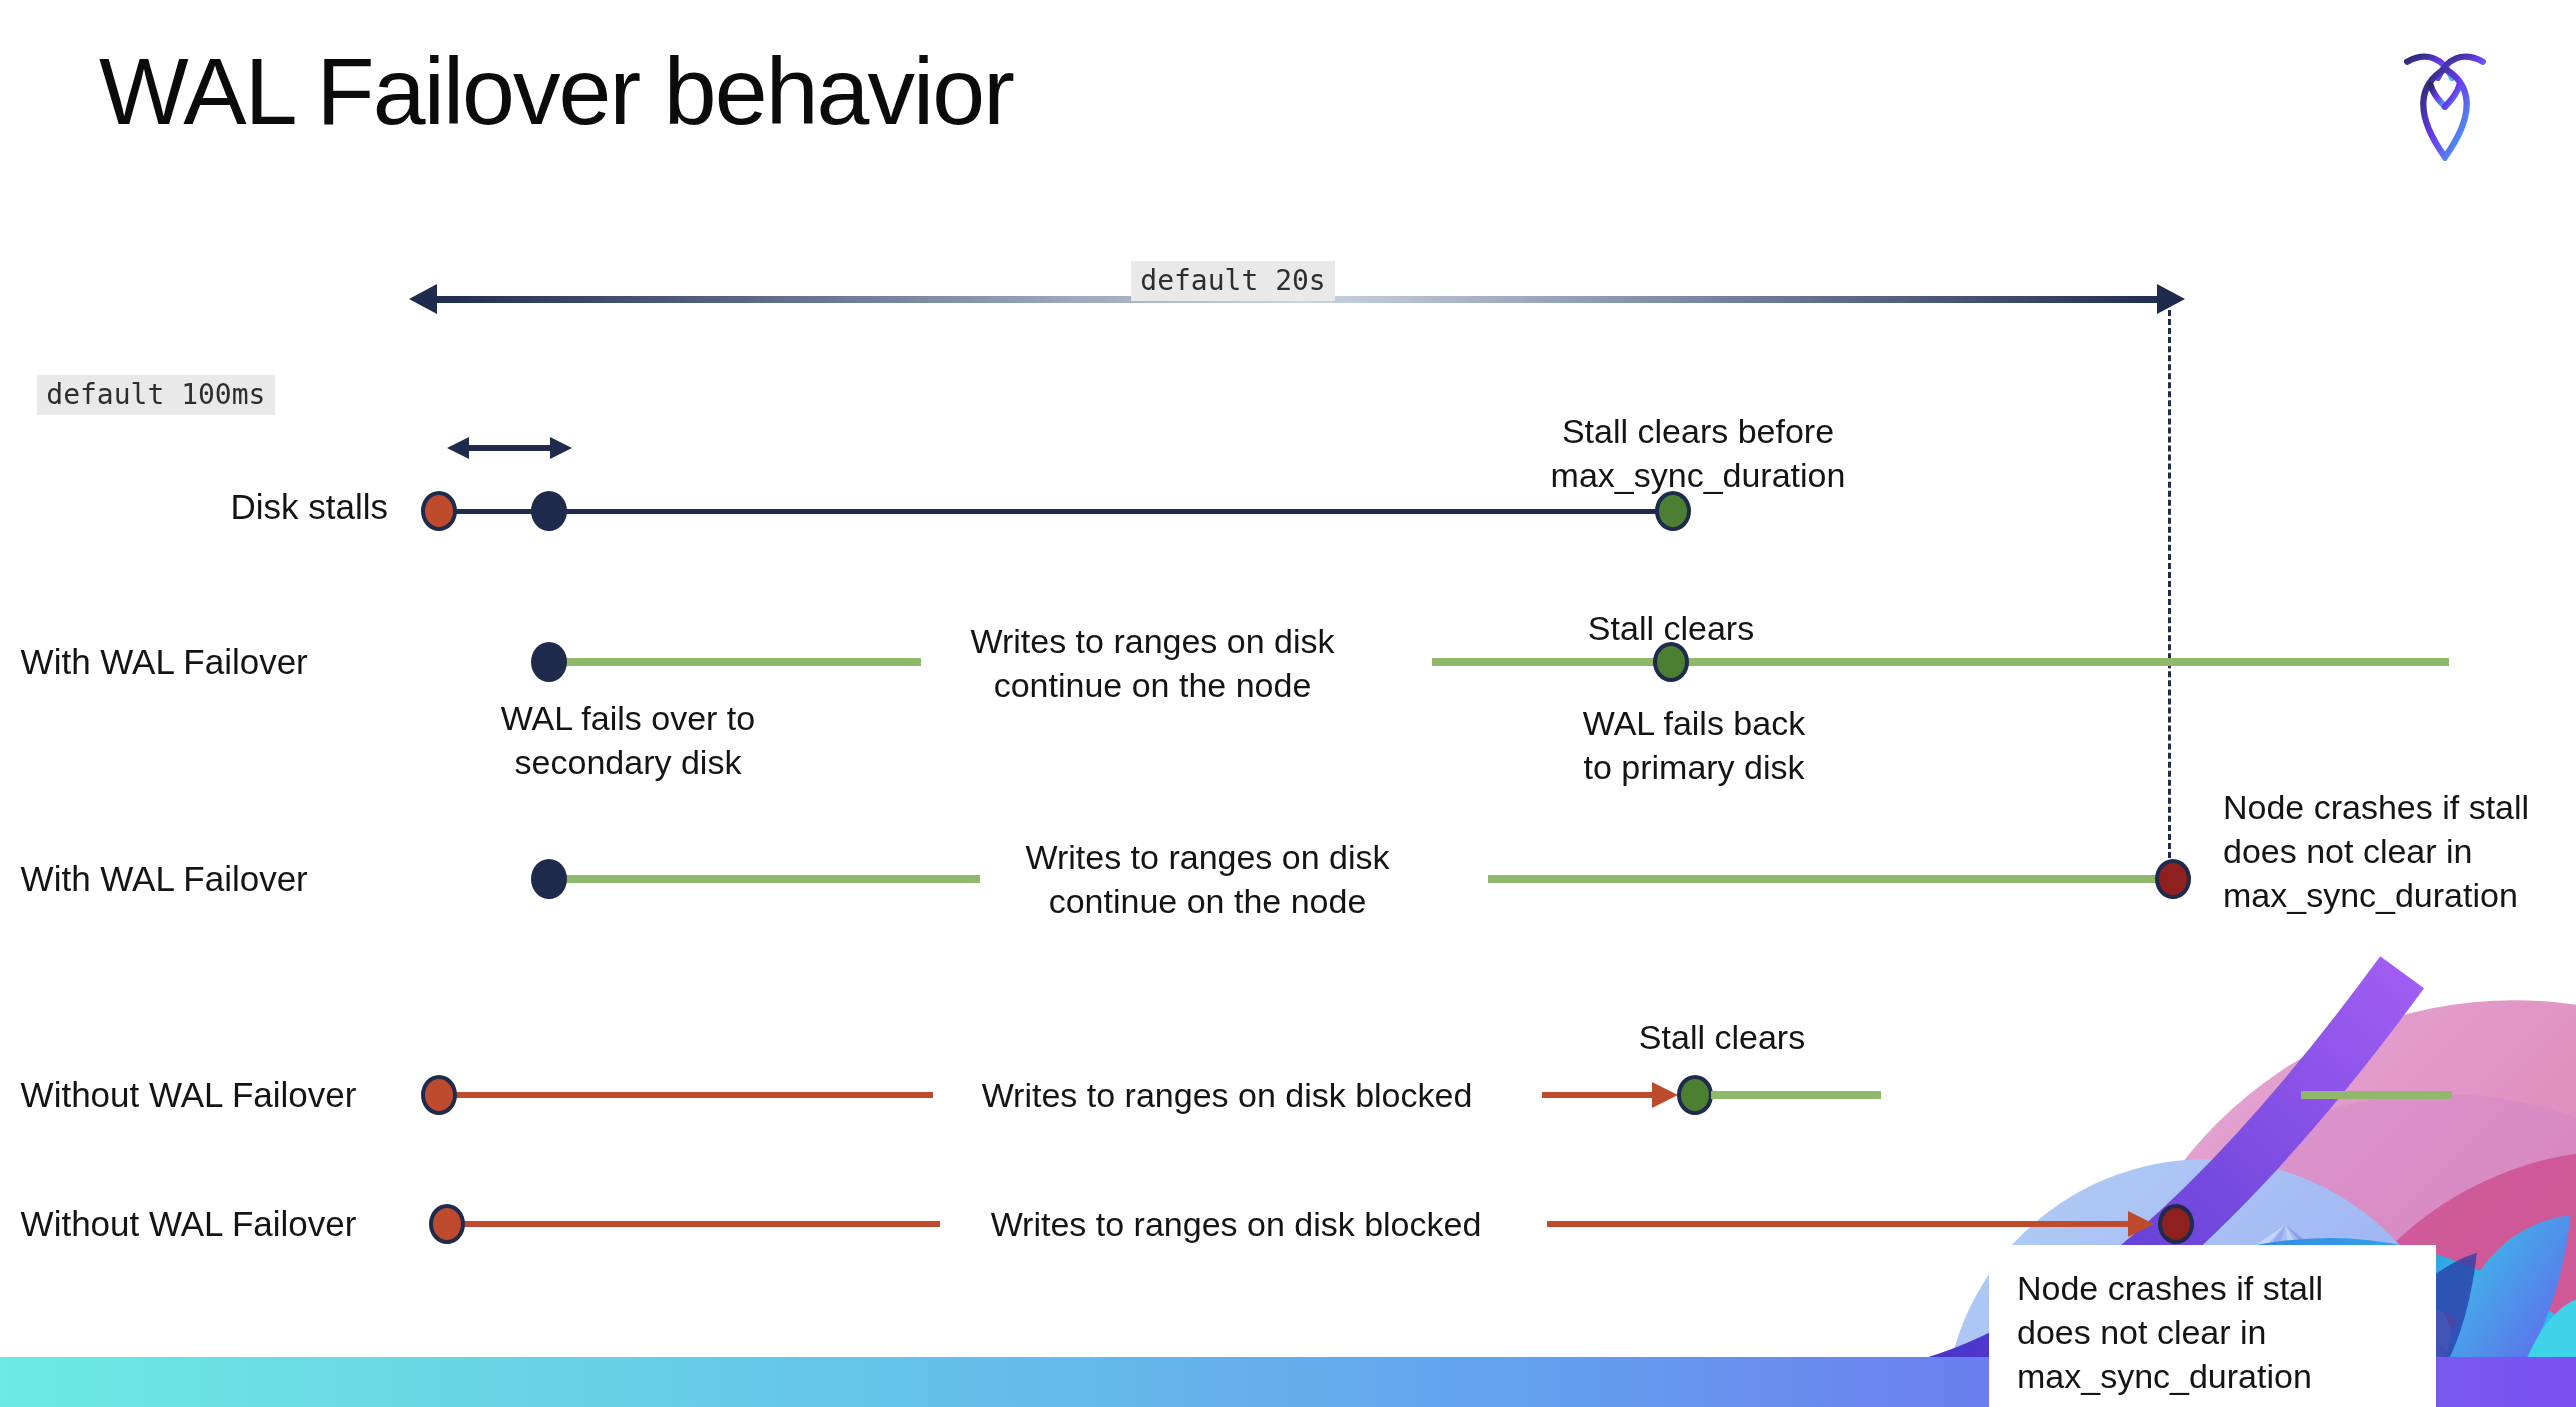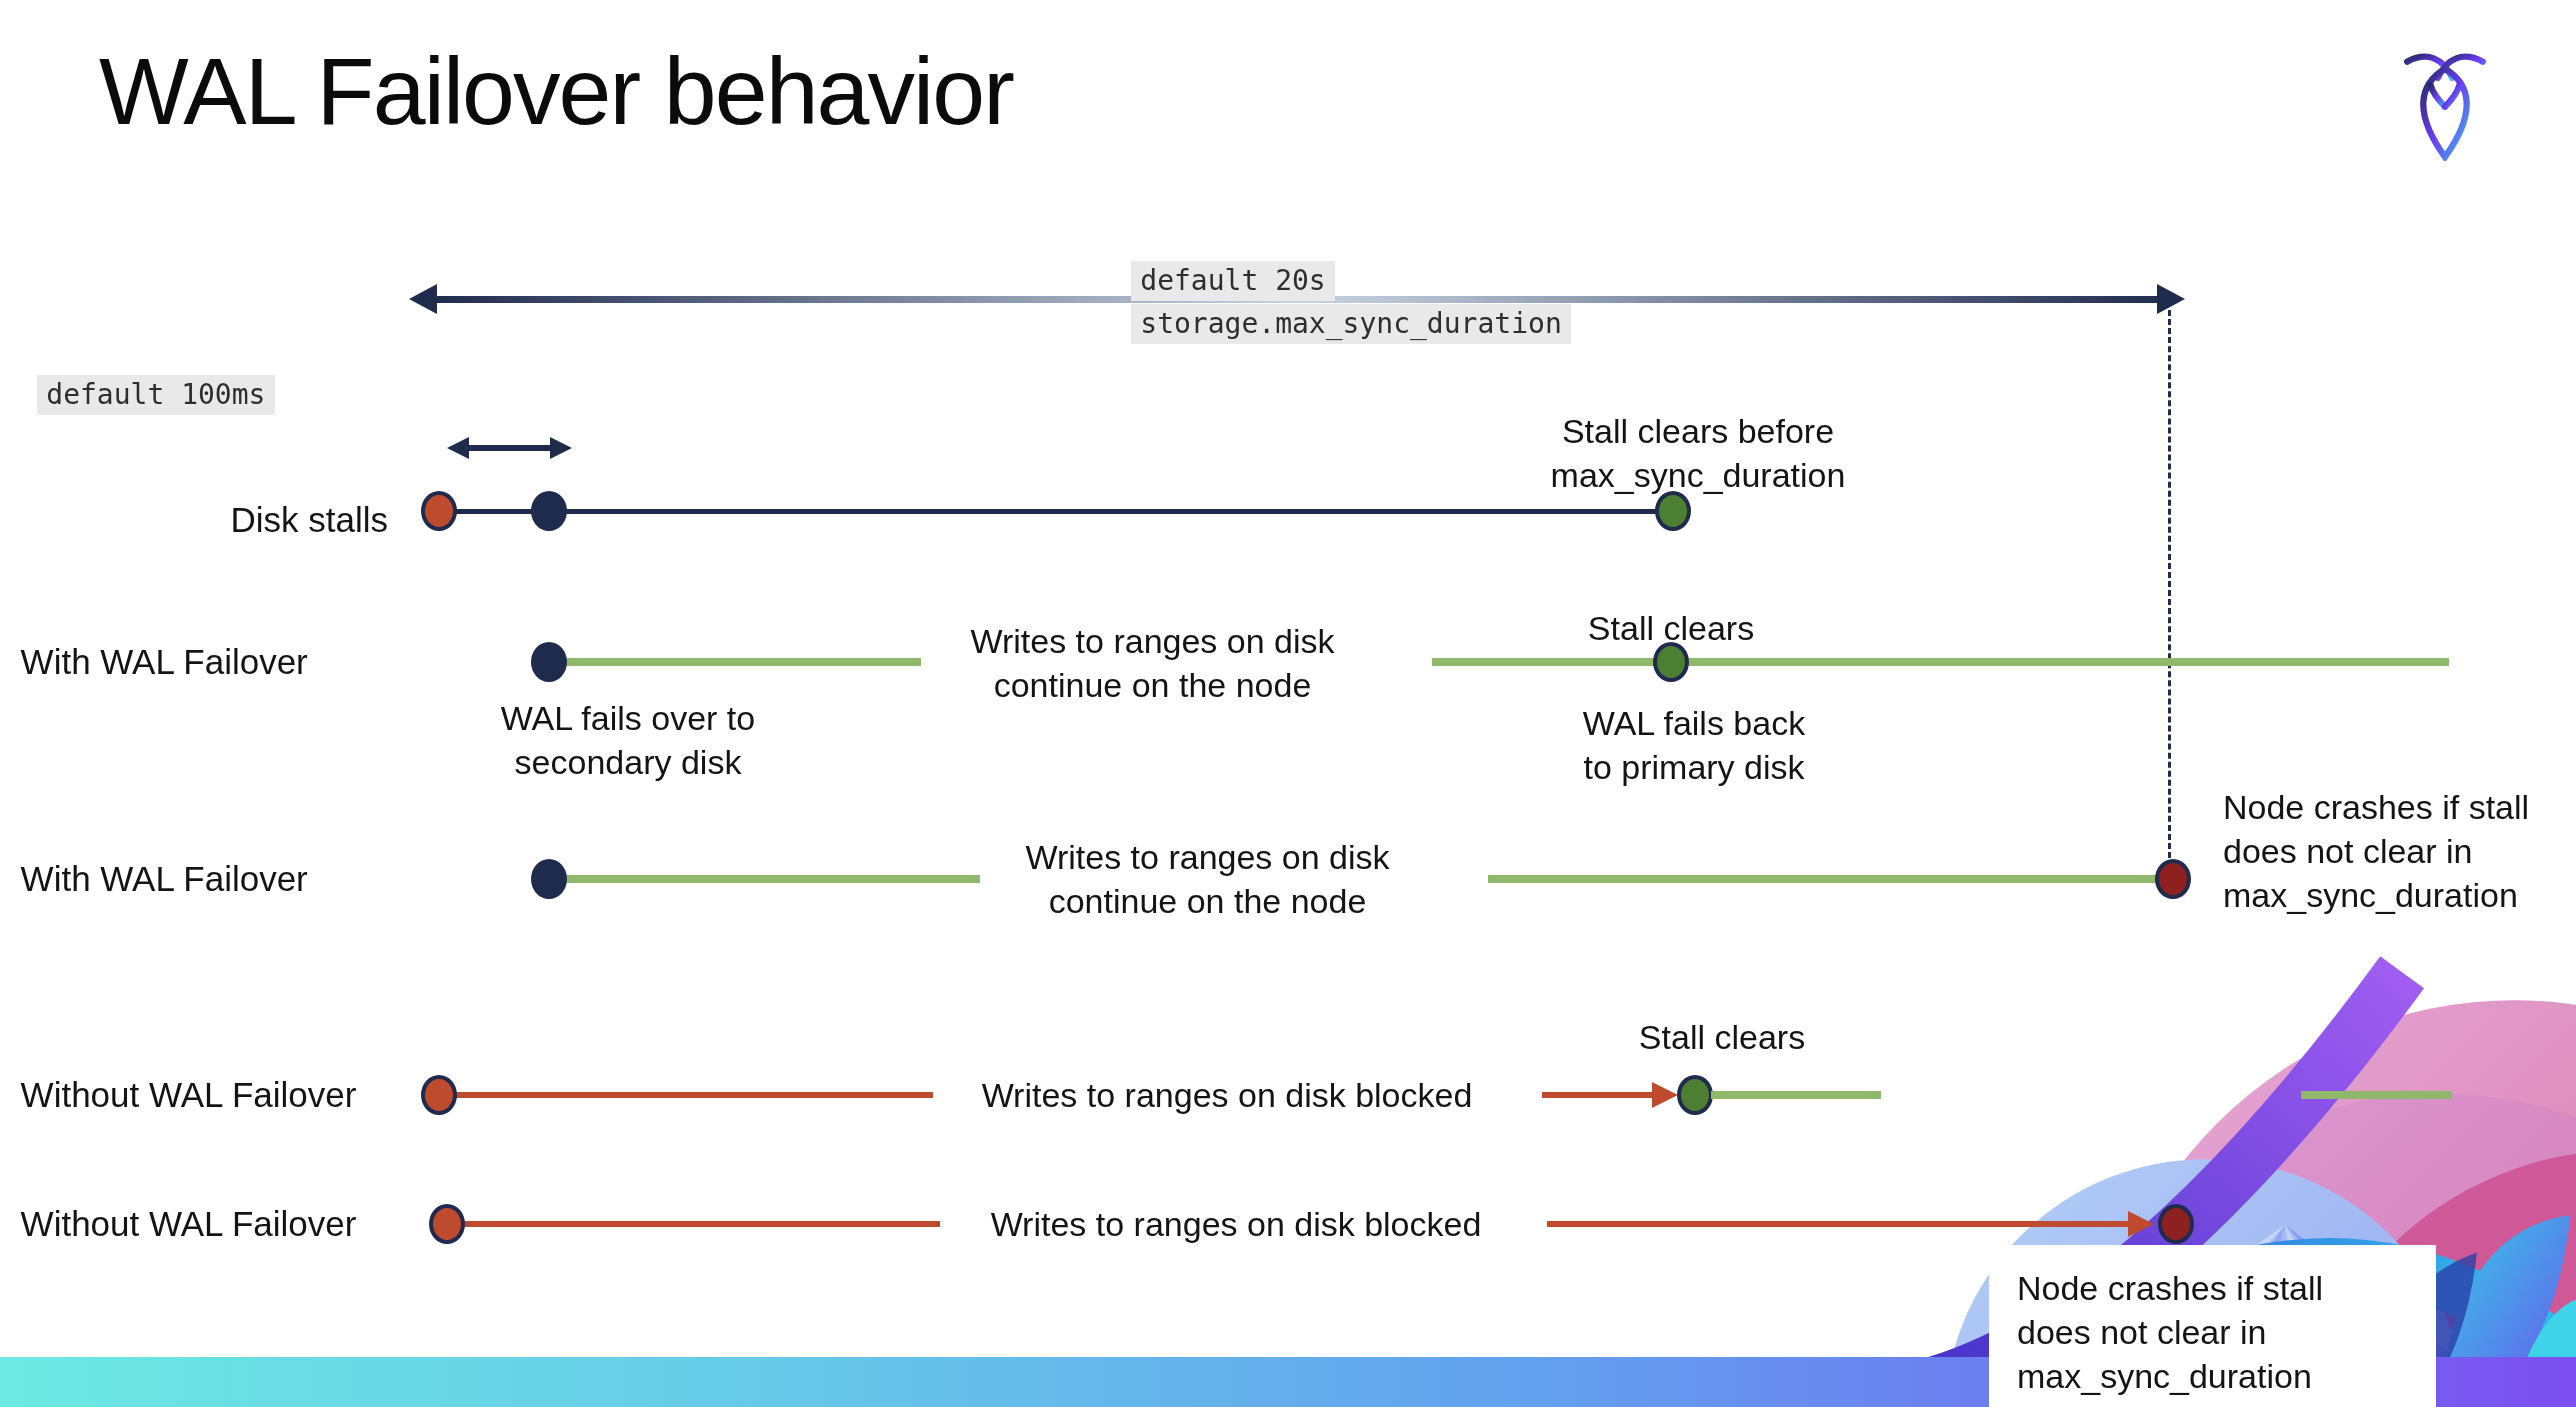--- a/index.html
+++ b/index.html
@@ -113,33 +113,32 @@
         <path d="M50,66 C42,58 36,50 34,42"></path>
         <path d="M50,66 C58,58 64,50 66,42"></path>
       </g>
     </svg>
 
     <div class="hline grad-line" style="left:432px;top:296px;width:1739px;"></div>
     <div class="tri left" style="left:409px;top:299px;"></div>
     <div class="tri right" style="left:2157px;top:299px;"></div>
     <div class="chipcol" style="left:1131px;top:261px;justify-content:space-between;">
       <span class="chip">default 20s</span>
-      <span class="chip">storage.max_sync_duration</span>
     </div>
 
     <div class="dashline" style="left:2168px;top:310px;height:548px;"></div>
 
     <div class="chipcol" style="left:37px;top:351px;margin-top:24px;">
       <span class="chip">default 100ms</span>
     </div>
     <div class="hline navy-line" style="left:465px;top:445px;width:86px;height:5.6px;"></div>
     <div class="tri small left" style="left:447px;top:448px;"></div>
     <div class="tri small right" style="left:550px;top:448px;"></div>
 
-    <div class="rowlabel" style="left:168px;top:499px;width:220px;text-align:right;">Disk stalls</div>
+    <div class="rowlabel" style="left:168px;top:486px;width:220px;text-align:right;">Disk stalls</div>
     <div class="hline navy-line" style="left:439px;top:509px;width:1234px;"></div>
     <div class="dot red" style="left:439px;top:511px;"></div>
     <div class="dot navy" style="left:549px;top:511px;"></div>
     <div class="dot green" style="left:1673px;top:511px;"></div>
     <div class="ann center" style="left:1511px;top:409px;width:374px;">Stall clears before
 max_sync_duration</div>
 
     <div class="rowlabel" style="left:20.6px;top:641px;">With WAL Failover</div>
     <div class="hline green-line" style="left:549px;top:658px;width:372px;"></div>
     <div class="hline green-line" style="left:1432px;top:658px;width:1017px;"></div>

